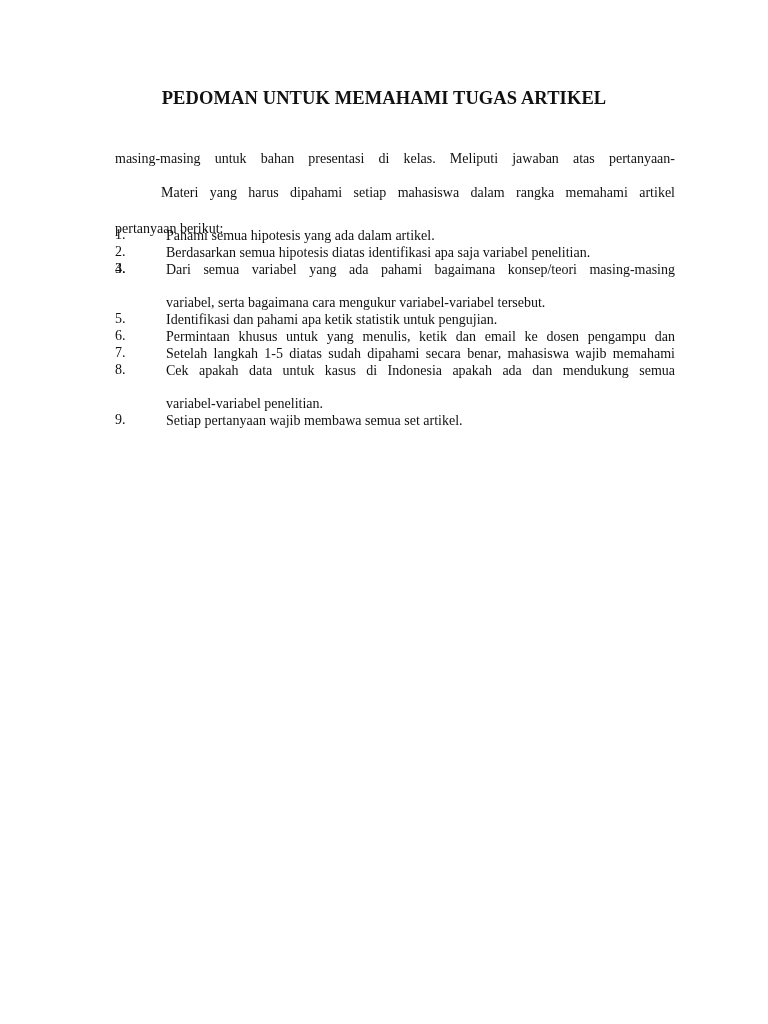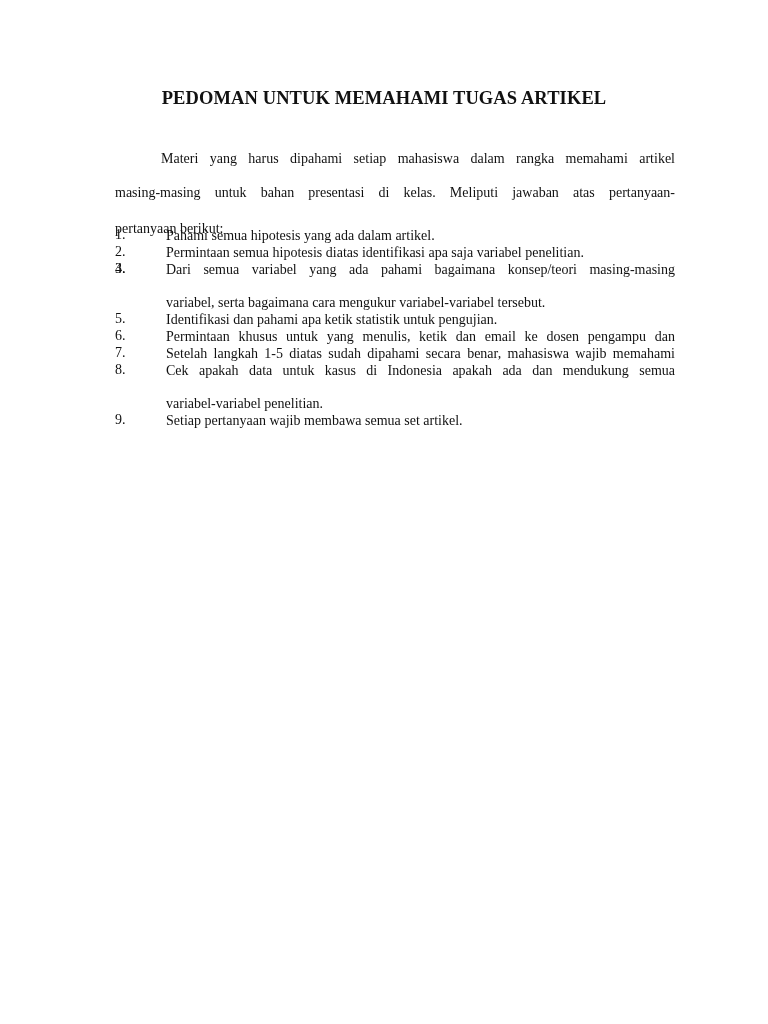--- a/index.html
+++ b/index.html
@@ -21,33 +21,33 @@
     .line.just { text-align: justify; text-align-last: justify; }
     .line.cont { margin-top: 16px; }
   </style>
 </head>
 <body>
 
 <div class="page">
   <div class="title">PEDOMAN UNTUK MEMAHAMI TUGAS ARTIKEL</div>
 
   <div class="intro">
+    <span class="l just">masing-masing untuk bahan presentasi di kelas. Meliputi jawaban atas pertanyaan-</span>
     <span class="l just first">Materi yang harus dipahami setiap mahasiswa dalam rangka memahami artikel</span>
-    <span class="l just">masing-masing untuk bahan presentasi di kelas. Meliputi jawaban atas pertanyaan-</span>
     <span class="l last">pertanyaan berikut:</span>
   </div>
 
   <div class="list">
     <div class="item">
       <span class="num">1.</span>
       <span class="line">Pahami semua hipotesis yang ada dalam artikel.</span>
     </div>
     <div class="item">
       <span class="num">2.</span>
-      <span class="line">Permintaan semua hipotesis diatas identifikasi apa saja variabel penelitian.</span>
+      <span class="line">Berdasarkan semua hipotesis diatas identifikasi apa saja variabel penelitian.</span>
     </div>
     <div class="item">
       <span class="num">3.</span>
     </div>
     <div class="item">
       <span class="num">4.</span>
       <span class="line just">Dari semua variabel yang ada pahami bagaimana konsep/teori masing-masing</span>
       <span class="line cont">variabel, serta bagaimana cara mengukur variabel-variabel tersebut.</span>
     </div>
     <div class="item">

